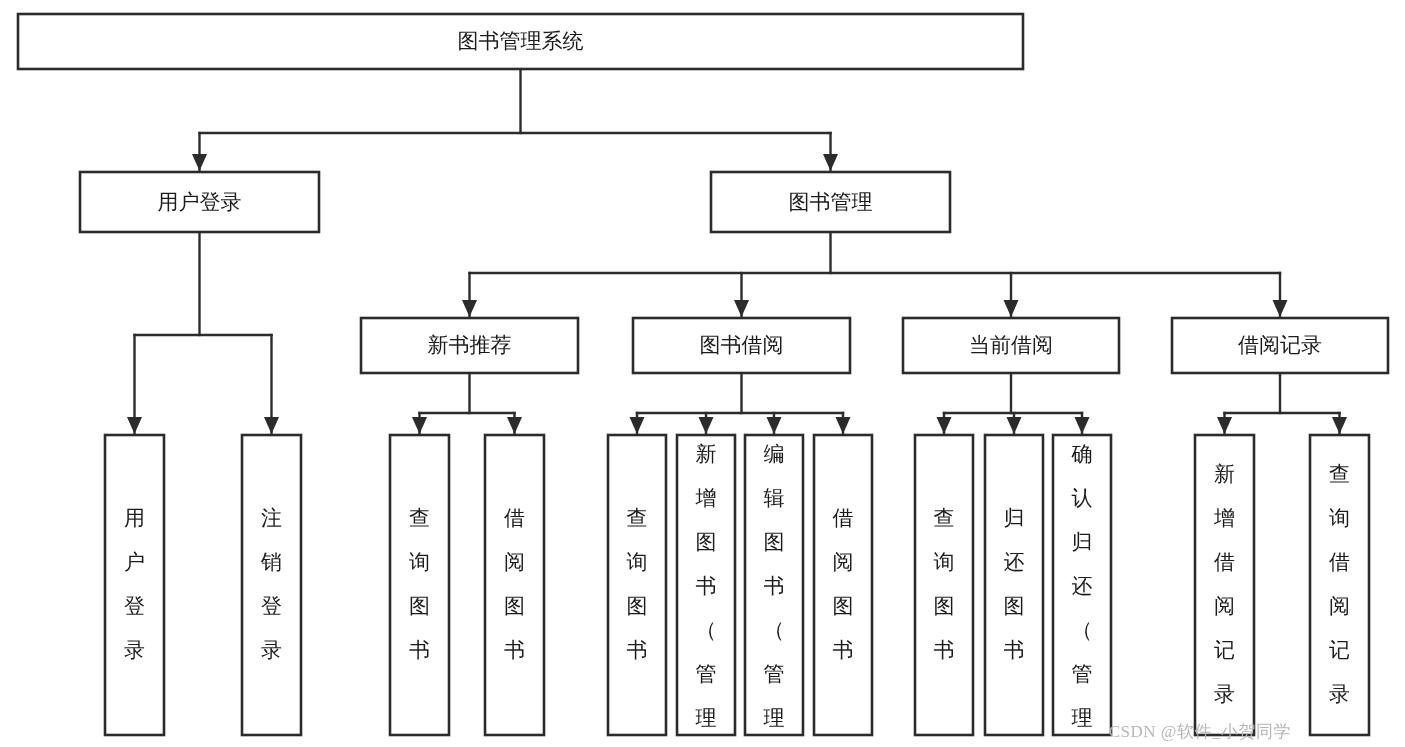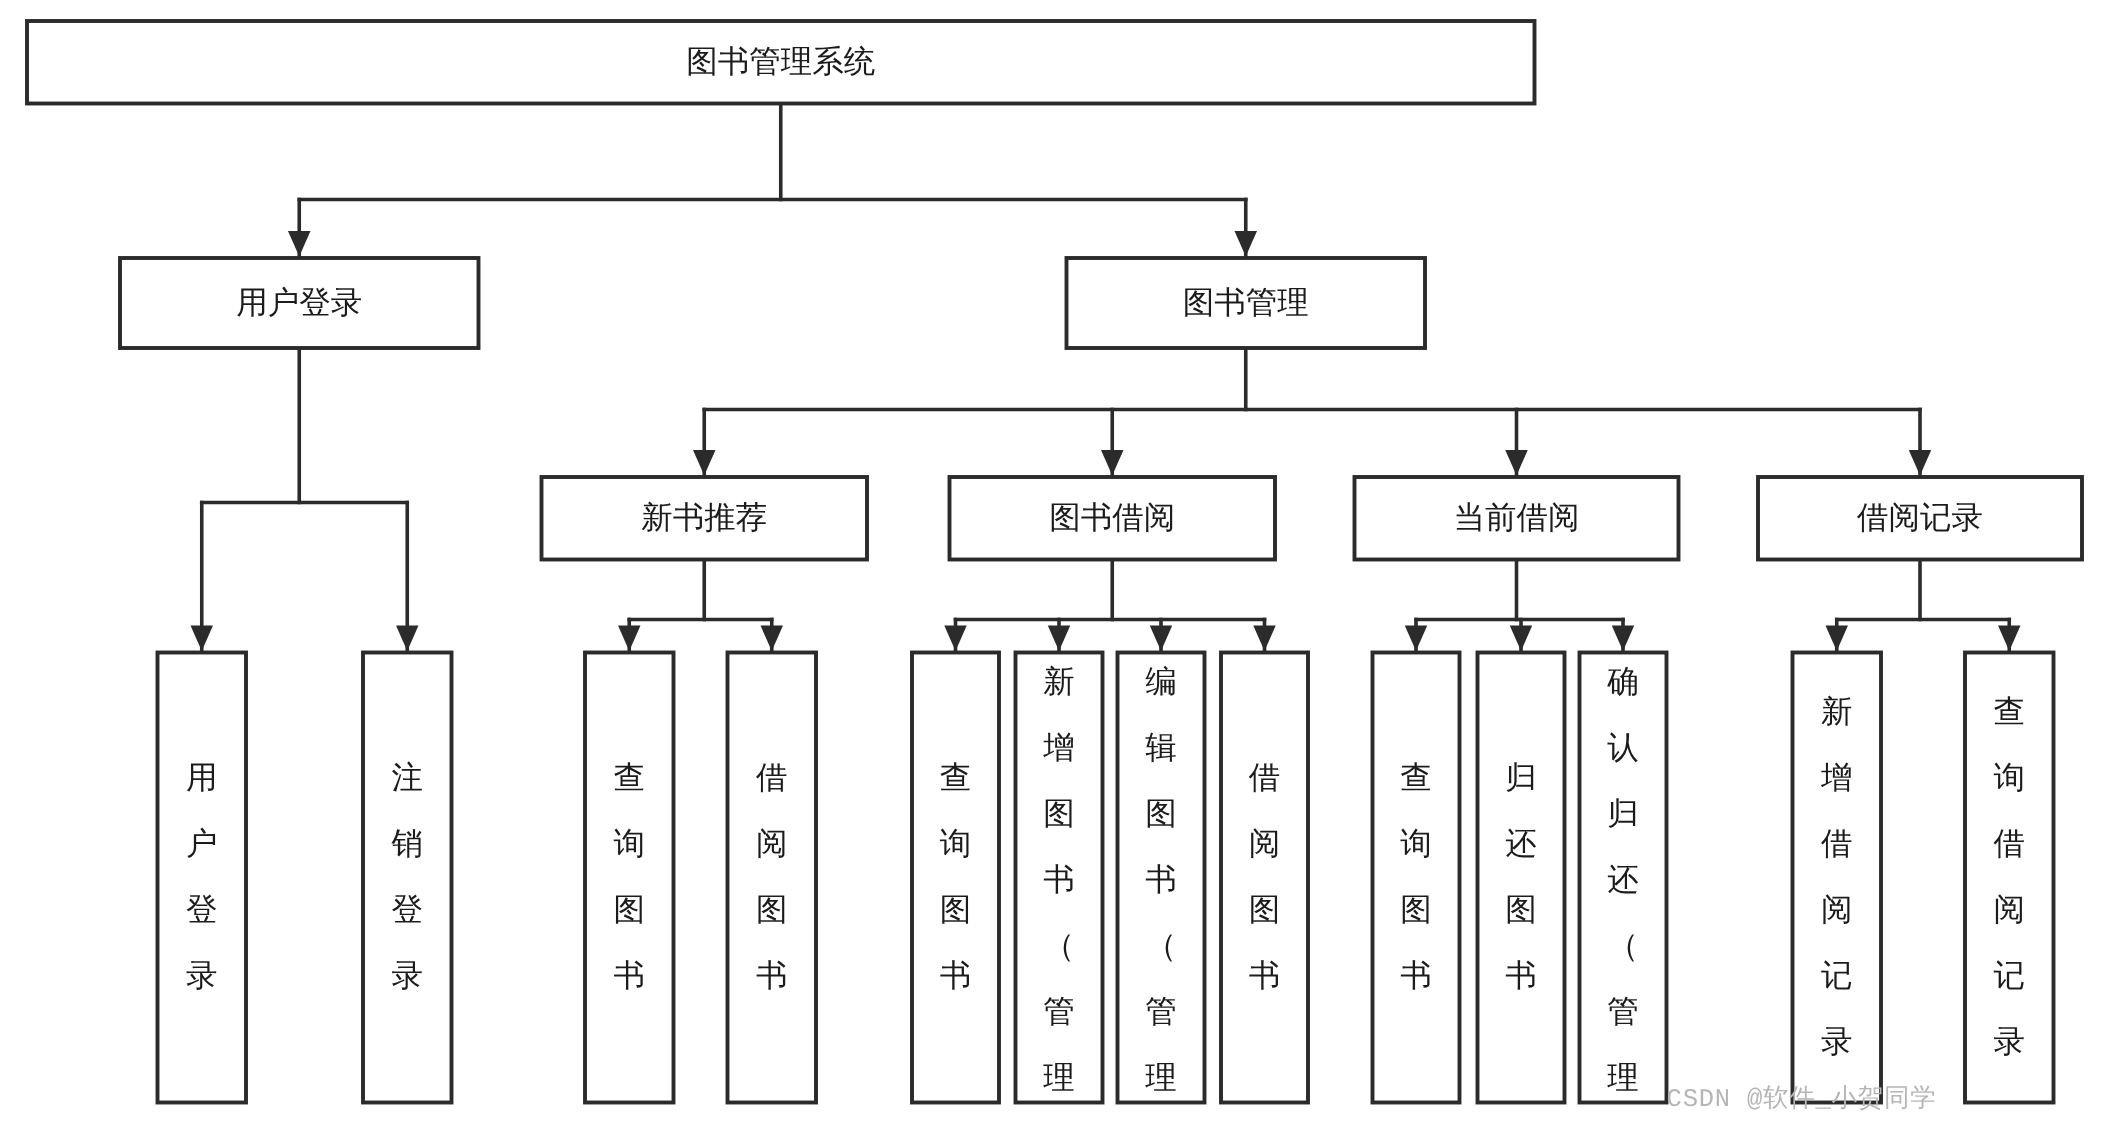--- a/index.html
+++ b/index.html
@@ -54,21 +54,21 @@
   .node-label-v {
     font-family: "Liberation Sans", "DejaVu Sans", sans-serif;
     font-size: 21px;
     fill: #1b1b1b;
     text-anchor: middle;
   }
   .watermark {
     position: absolute;
     right: 12px;
     bottom: 4px;
-    font-family: Liberation Mono, monospace;
+    font-family: Liberation Serif, serif;
     font-size: 17px;
     color: #b6b6b6;
     letter-spacing: 0.5px;
     user-select: none;
     white-space: nowrap;
   }
 </style>
 </head>
 <body>
 

